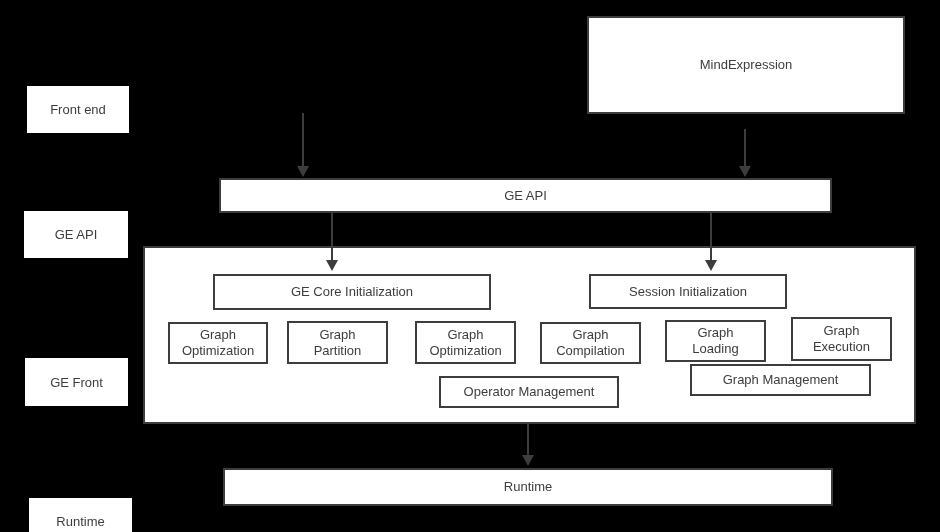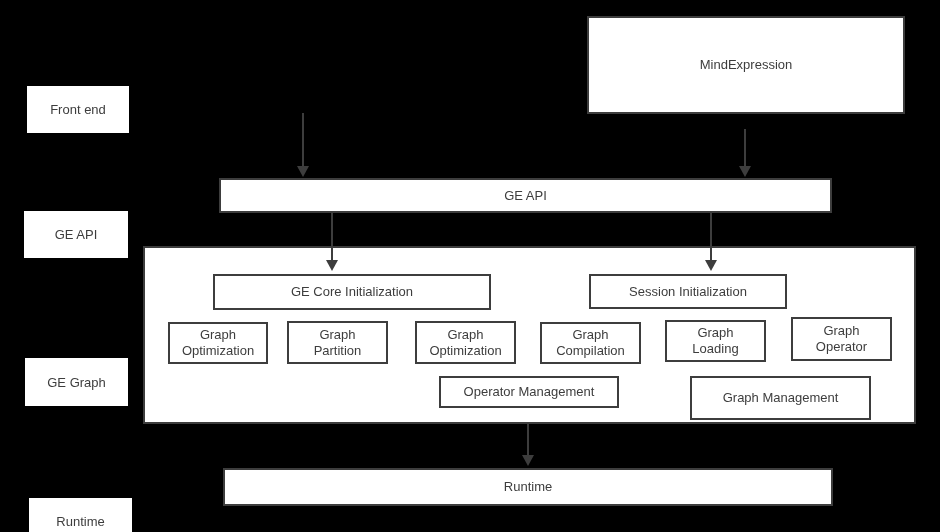--- a/index.html
+++ b/index.html
@@ -40,21 +40,21 @@
 
 <div class="canvas">
 
   <div class="side-label" style="left:27px;top:50px;width:102px;height:47px">
     <span>Front end</span>
   </div>
   <div class="side-label" style="left:24px;top:175px;width:104px;height:47px">
     <span>GE API</span>
   </div>
   <div class="side-label" style="left:25px;top:322px;width:103px;height:48px">
-    <span>GE Graph</span>
+    <span>GE Front</span>
   </div>
   <div class="side-label" style="left:29px;top:462px;width:103px;height:46px">
     <span>Runtime</span>
   </div>
 
 
   <div class="box" style="left:587px;top:16px;width:318px;height:98px">
     <span>MindExpression</span>
   </div>
 
@@ -97,28 +97,28 @@
     </div>
     <div class="box two-line" style="left:520px;top:72px;width:101px;height:42px">
       <div>
         <span>Graph</span>
         <span>Loading</span>
       </div>
     </div>
     <div class="box two-line" style="left:646px;top:69px;width:101px;height:44px">
       <div>
         <span>Graph</span>
-        <span>Operator</span>
+        <span>Execution</span>
       </div>
     </div>
 
     <div class="box" style="left:294px;top:128px;width:180px;height:32px">
       <span>Operator Management</span>
     </div>
-    <div class="box" style="left:545px;top:128px;width:181px;height:44px">
+    <div class="box" style="left:545px;top:116px;width:181px;height:32px">
       <span>Graph Management</span>
     </div>
   </div>
 
   <div class="box" style="left:223px;top:468px;width:610px;height:38px">
     <span>Runtime</span>
   </div>
 
   <div class="arrow" style="left:297px;top:113px;height:64px">
     <div class="arrow-line"></div>

